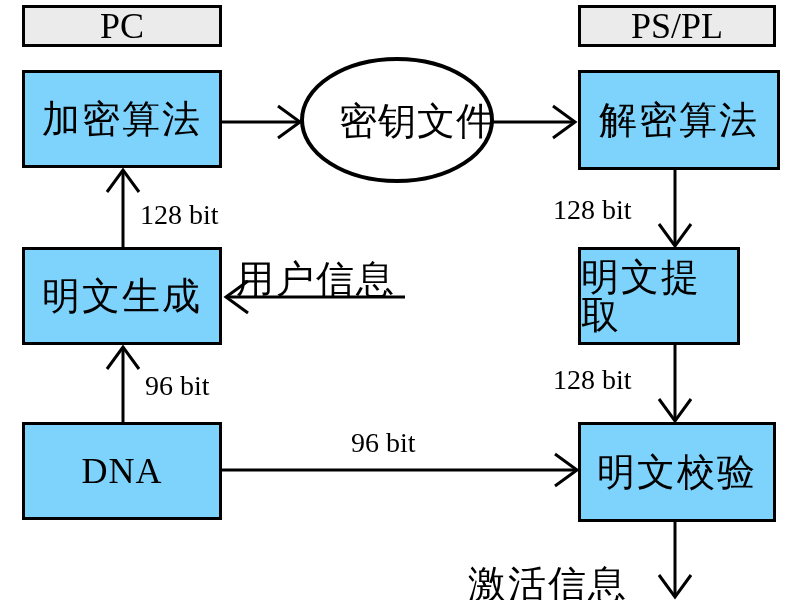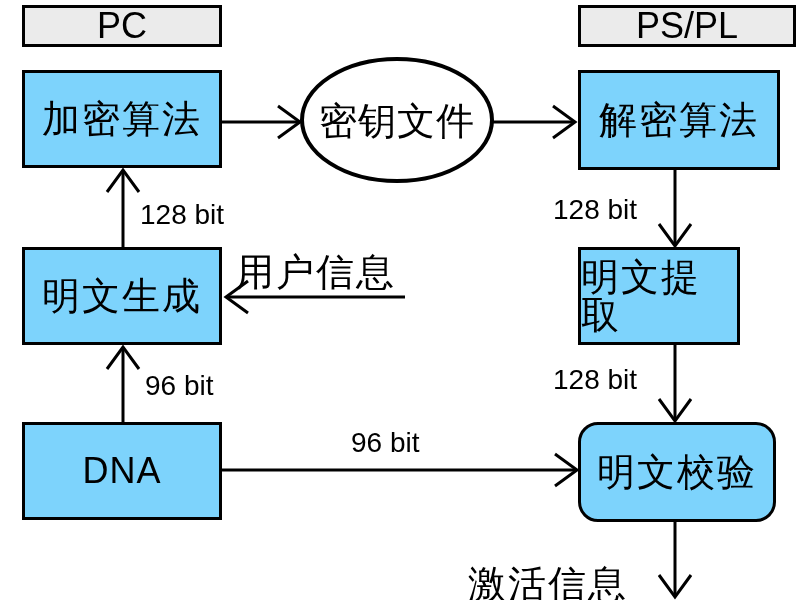--- a/index.html
+++ b/index.html
@@ -8,21 +8,21 @@
     width: 800px;
     height: 600px;
     background: #ffffff;
     overflow: hidden;
   }
   .stage {
     position: relative;
     width: 800px;
     height: 600px;
     background: #ffffff;
-    font-family: Liberation Sans, sans-serif;
+    font-family: Liberation Serif, serif;
     color: #000000;
   }
   .stage > svg {
     position: absolute;
     left: 0;
     top: 0;
     width: 800px;
     height: 600px;
   }
   .box {
@@ -101,33 +101,33 @@
     <polyline points="555,454 577,470 555,486" stroke-width="3"></polyline>
 
     <line x1="405" y1="297" x2="228" y2="297" stroke-width="3"></line>
     <polyline points="248,281 226,297 248,313" stroke-width="3"></polyline>
 
     <line x1="675" y1="522" x2="675" y2="595" stroke-width="3"></line>
     <polyline points="659,575 675,597 691,575" stroke-width="3"></polyline>
   </svg>
 
   <div class="box header" style="left:22px; top:5px; width:200px; height:42px;">PC</div>
-  <div class="box header" style="left:578px; top:5px; width:218px; height:42px;">PS/PL</div>
+  <div class="box header" style="left:578px; top:5px; width:198px; height:42px;">PS/PL</div>
 
   <div class="box" style="left:22px; top:70px; width:200px; height:98px;">加密算法</div>
   <div class="box latin" style="left:22px; top:422px; width:200px; height:98px;">DNA</div>
   <div class="box" style="left:22px; top:247px; width:200px; height:98px;">明文生成</div>
 
   <div class="box" style="left:578px; top:70px; width:202px; height:100px;">解密算法</div>
   <div class="box" style="left:578px; top:247px; width:162px; height:98px;">明文提取</div>
-  <div class="box" style="left:578px; top:422px; width:198px; height:100px;border-radius:20px;">明文校验</div>
+  <div class="box" style="left:578px; top:422px; width:198px; height:100px;">明文校验</div>
 
-  <div class="ellipse-label" style="left:302px; top:92px; width:190px; height:58px;">密钥文件</div>
+  <div class="ellipse-label" style="left:302px; top:92px; width:190px; height:58px;padding-left:20px;">密钥文件</div>
 
   <div class="lbl" style="left:140px; top:201px;">128 bit</div>
   <div class="lbl" style="left:145px; top:372px;">96 bit</div>
   <div class="lbl" style="left:553px; top:196px;">128 bit</div>
   <div class="lbl" style="left:553px; top:366px;">128 bit</div>
   <div class="lbl" style="left:351px; top:429px;">96 bit</div>
-  <div class="lbl cjk" style="left:236px; top:253px;">用户信息</div>
+  <div class="lbl cjk" style="left:236px; top:260px;">用户信息</div>
   <div class="lbl cjk" style="left:468px; top:537px;margin-top:28px;">激活信息</div>
 
 </div>
 
 </body></html>

